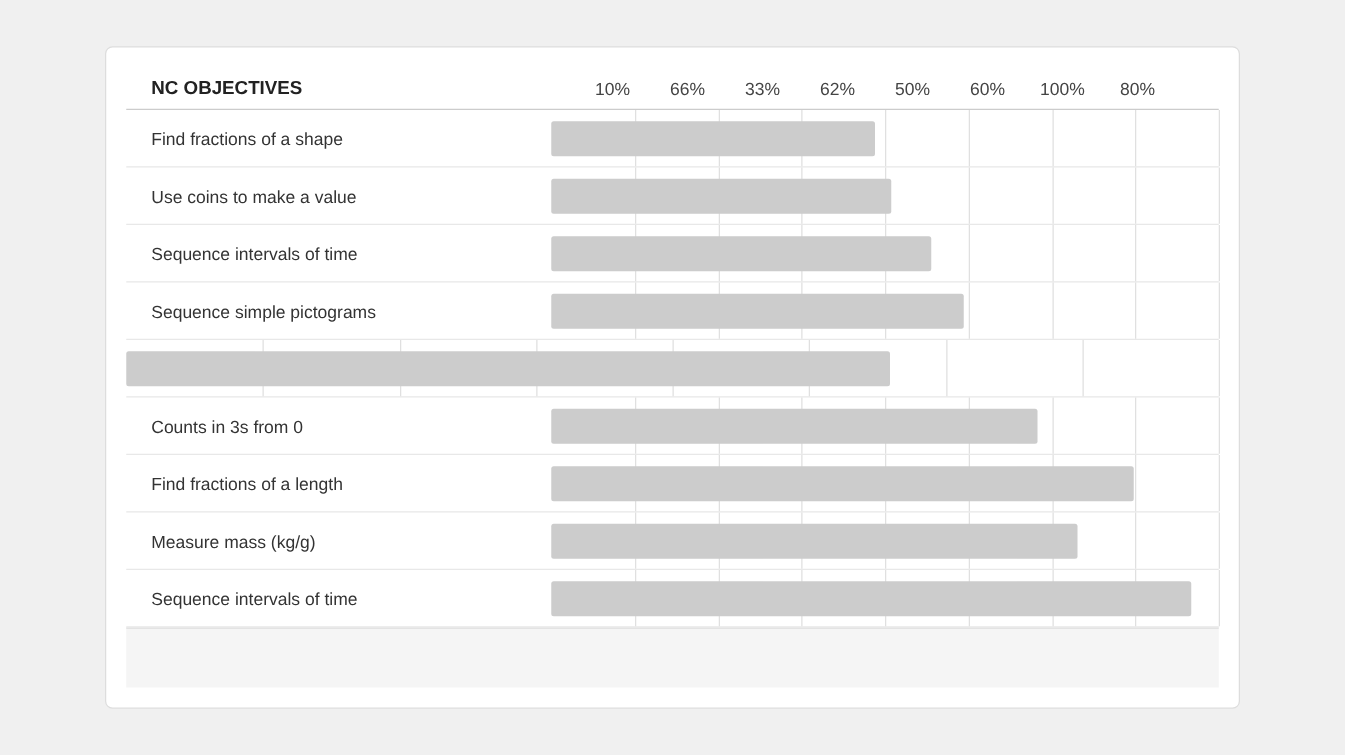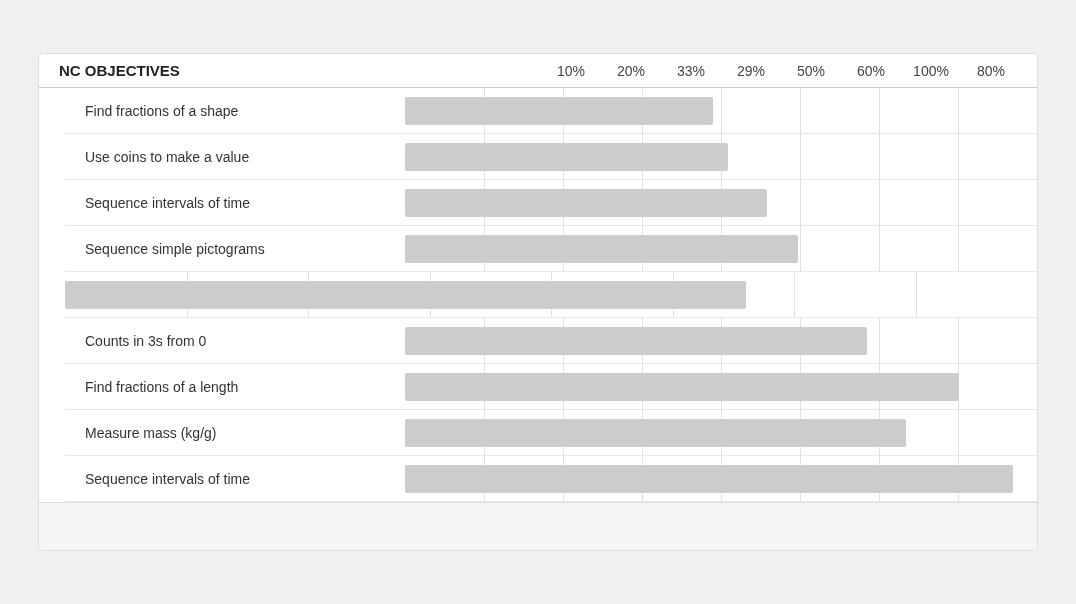--- a/index.html
+++ b/index.html
@@ -9,55 +9,54 @@
       justify-content: center;
       align-items: center;
       width: 1076px;
       height: 604px;
       font-family: Arial, sans-serif;
     }
     .chart-container {
       background: #ffffff;
       border: 1px solid #ddd;
       border-radius: 6px;
-      width: 1000px;
-      padding: 0;
+      width: 908px;
+      padding: 16px;
       overflow: hidden;
     }
     .chart-header {
       display: flex;
       align-items: center;
       border-bottom: 1px solid #ccc;
       background: #fff;
       padding: 8px 0 8px 0;
     }
     .header-label {
       width: 340px;
       min-width: 340px;
       padding-left: 20px;
       font-weight: bold;
       font-size: 15px;
       color: #222;
     }
     .header-ticks {
       flex: 1;
       display: flex;
-      justify-content: flex-end;
+      justify-content: center;
       padding-right: 16px;
     }
     .header-tick {
       font-size: 14px;
       color: #444;
       font-weight: normal;
       width: 60px;
       text-align: center;
     }
     .chart-body {
       background: #fff;
-      margin-left: 26px;
     }
     .chart-row {
       display: flex;
       align-items: center;
       border-bottom: 1px solid #e8e8e8;
       height: 46px;
     }
     .row-label {
       width: 340px;
       min-width: 340px;
@@ -95,23 +94,23 @@
     }
   </style>
 </head>
 <body>
 
 <div class="chart-container">
   <div class="chart-header">
     <div class="header-label">NC OBJECTIVES</div>
     <div class="header-ticks" id="ticks-container">
         <div class="header-tick">10%</div>
-        <div class="header-tick">20%</div>
+        <div class="header-tick">66%</div>
         <div class="header-tick">33%</div>
-        <div class="header-tick">29%</div>
+        <div class="header-tick">62%</div>
         <div class="header-tick">50%</div>
         <div class="header-tick">60%</div>
         <div class="header-tick">100%</div>
         <div class="header-tick">80%</div>
       </div>
   </div>
   <div class="chart-body" id="chart-body">
       <div class="chart-row">
         <div class="row-label">Find fractions of a shape</div>
         <div class="bar-area">

